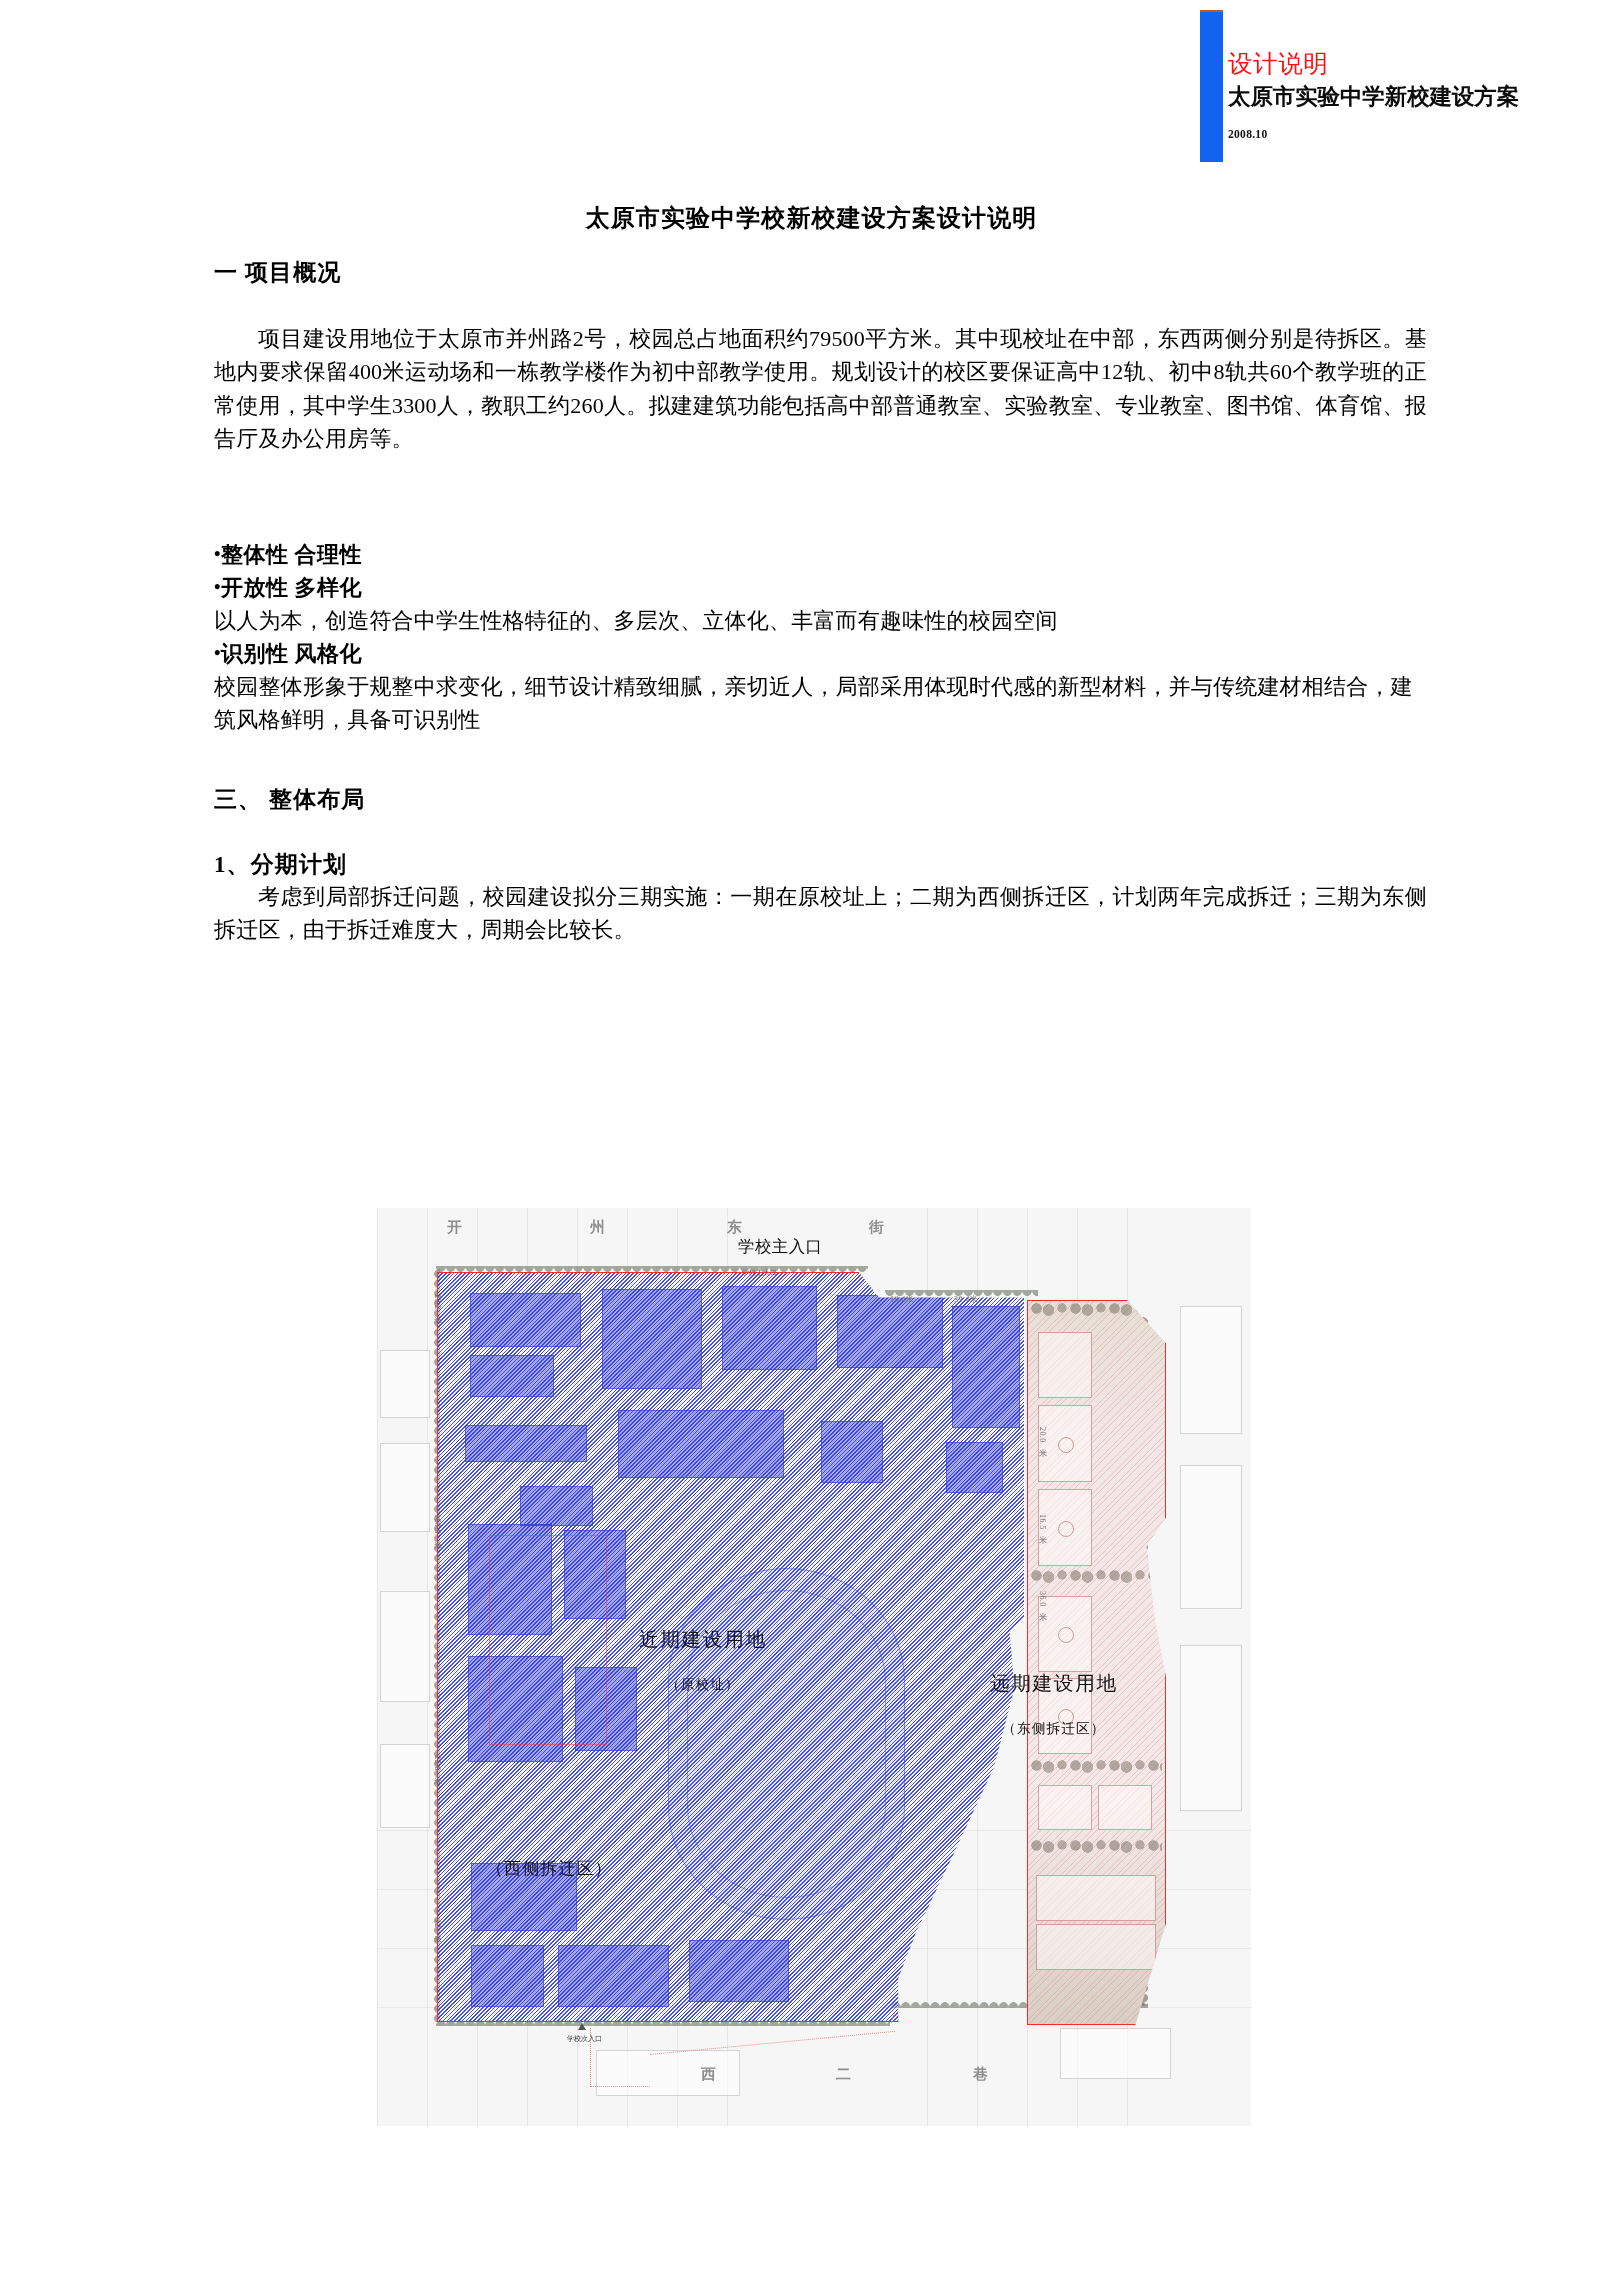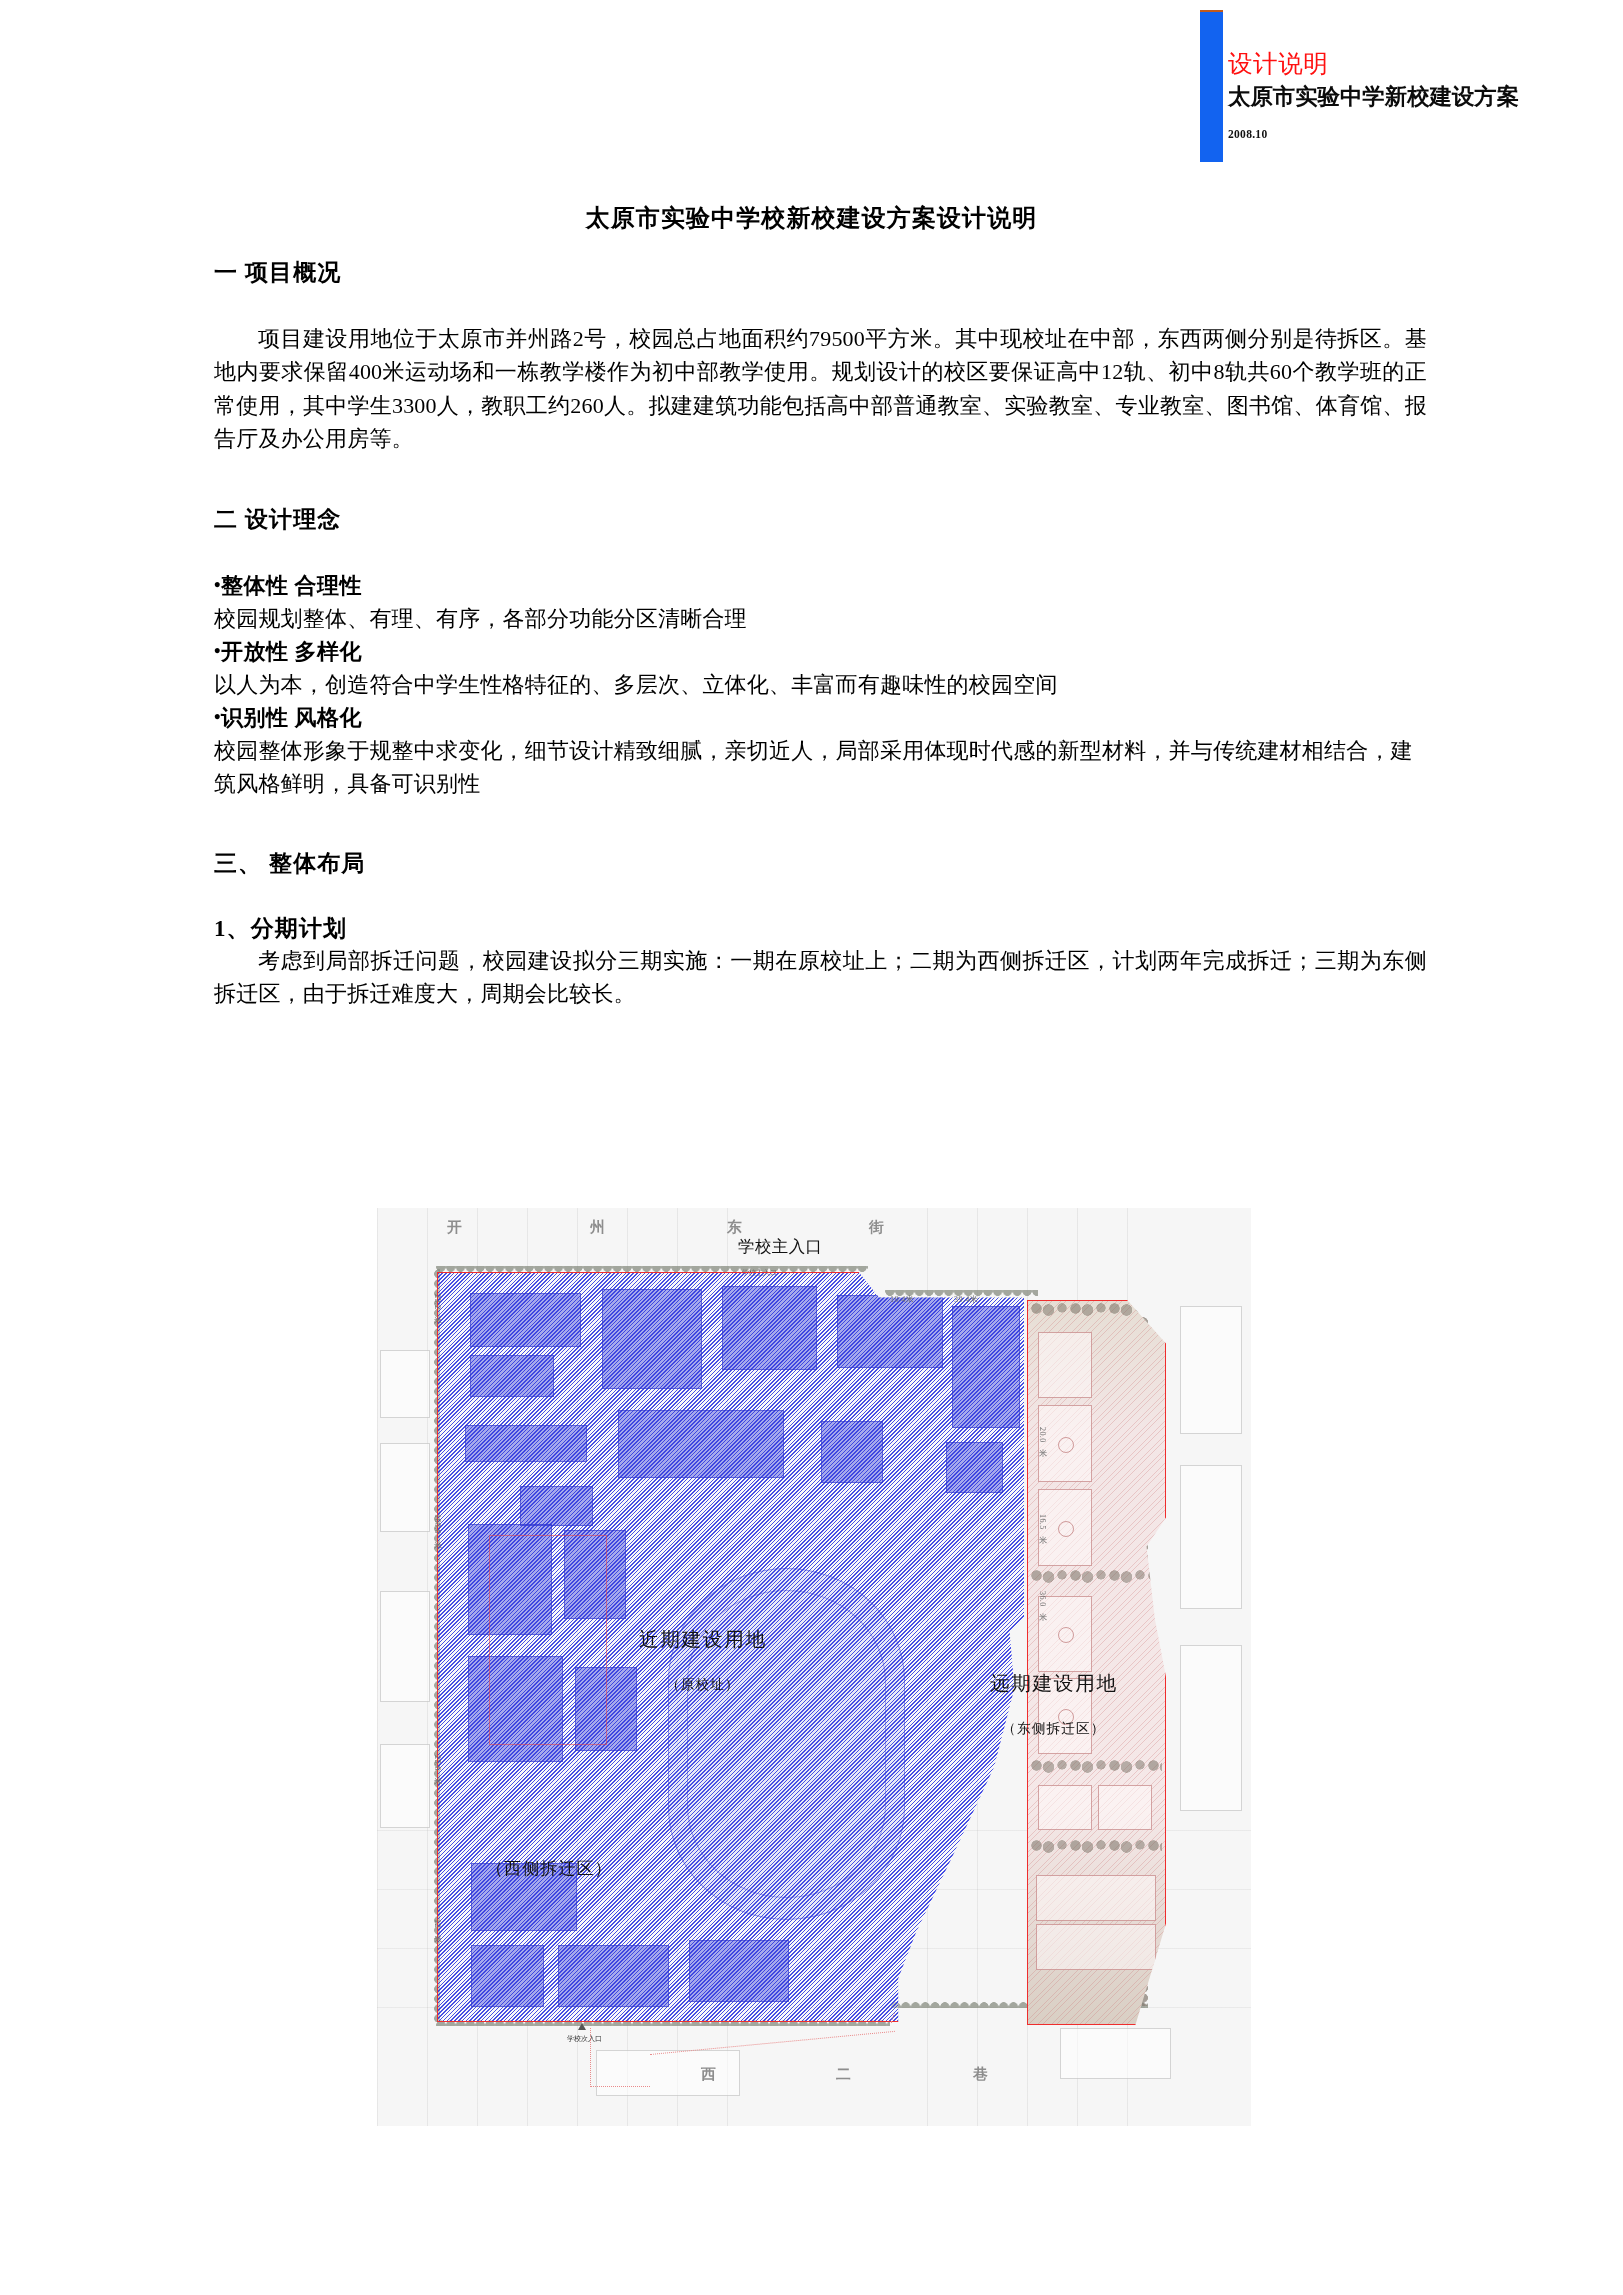--- a/index.html
+++ b/index.html
@@ -344,25 +344,23 @@
 <div class="doc-title">太原市实验中学校新校建设方案设计说明</div>
 
 <div class="content">
 
   <div class="h-section">一  项目概况</div>
   <div class="sp-after-head"></div>
   <p class="para indent">项目建设用地位于太原市并州路2号，校园总占地面积约79500平方米。其中现校址在中部，东西两侧分别是待拆区。基地内要求保留400米运动场和一栋教学楼作为初中部教学使用。规划设计的校区要保证高中12轨、初中8轨共60个教学班的正常使用，其中学生3300人，教职工约260人。拟建建筑功能包括高中部普通教室、实验教室、专业教室、图书馆、体育馆、报告厅及办公用房等。</p>
 
   <div class="sp-block"></div>
 
-  <div class="h-section">二  设计理念</div>
   <div class="sp-after-head"></div>
 
   <div class="bullet-line"><span class="dot">•</span><span>整体性  合理性</span></div>
-  <div class="plain-line">校园规划整体、有理、有序，各部分功能分区清晰合理</div>
 
   <div class="bullet-line"><span class="dot">•</span><span>开放性  多样化</span></div>
   <div class="plain-line">以人为本，创造符合中学生性格特征的、多层次、立体化、丰富而有趣味性的校园空间</div>
 
   <div class="bullet-line"><span class="dot">•</span><span>识别性  风格化</span></div>
   <div class="plain-line">校园整体形象于规整中求变化，细节设计精致细腻，亲切近人，局部采用体现时代感的新型材料，并与传统建材相结合，建筑风格鲜明，具备可识别性</div>
 
   <div class="sp-block"></div>
 
   <div class="h-section">三、  整体布局</div>

